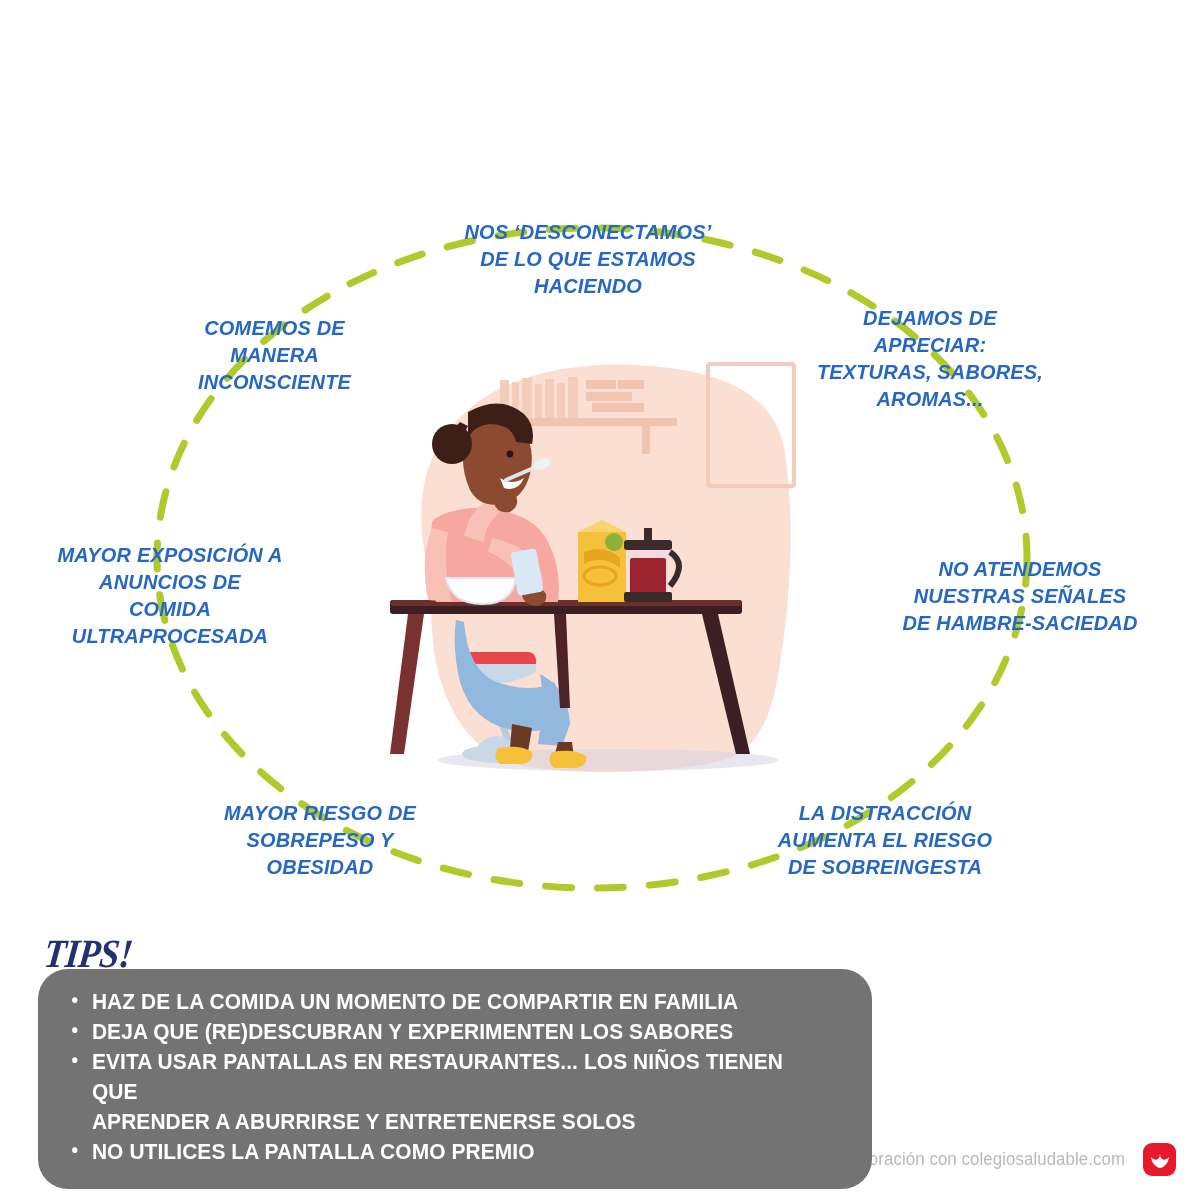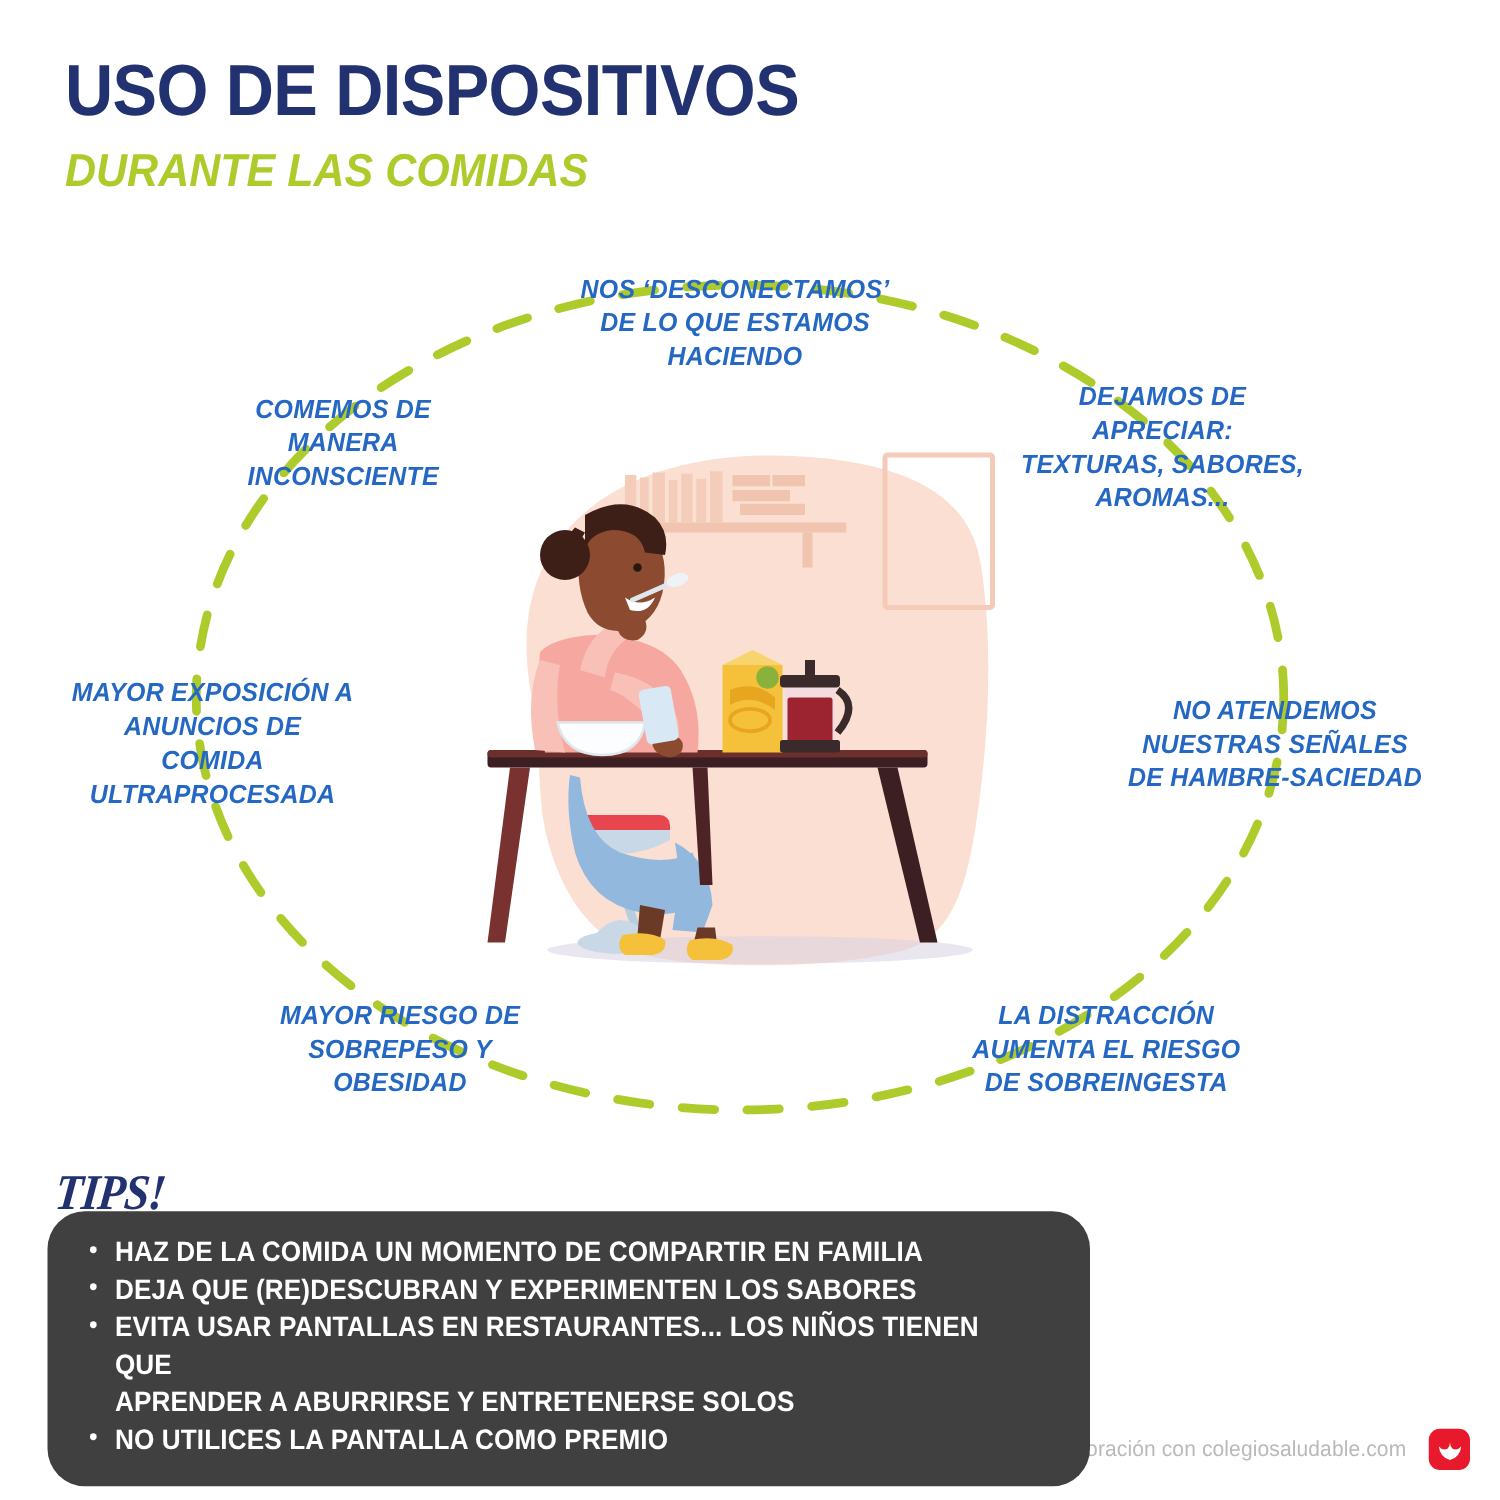--- a/index.html
+++ b/index.html
@@ -60,21 +60,21 @@
   .tips-title{
     position:absolute;left:42px;top:930px;
     font-size:40px;font-weight:bold;font-style:italic;
     color:#22316f;letter-spacing:-1px;
     transform:skewX(-6deg) scaleX(0.9);transform-origin:left bottom;
     font-family:"Liberation Serif","DejaVu Serif",serif;
     z-index:4;
   }
   .tips-box{
     position:absolute;left:38px;top:969px;width:834px;
-    background:#404040;border-radius:30px;
+    background:#737373;border-radius:30px;
     padding:18px 26px 22px 26px;
     box-sizing:border-box;
     z-index:3;
   }
   .tips-list{list-style:none;margin:0;padding:0;}
   .tips-list li{
     position:relative;
     color:#ffffff;
     font-size:22.5px;line-height:1.33;
     font-weight:bold;
@@ -99,24 +99,20 @@
   .footer-logo{
     width:33px;height:33px;border-radius:9px;background:#e8192c;
     display:flex;align-items:center;justify-content:center;
   }
 </style>
 </head>
 <body>
 
 <div class="page">
 
-  <div class="header">
-    <div class="title">USO DE DISPOSITIVOS</div>
-    <div class="subtitle">DURANTE LAS COMIDAS</div>
-  </div>
 
   <div class="circle-wrap">
     <svg class="circle-svg" width="1200" height="1200" viewBox="0 0 1200 1200">
       <ellipse cx="592" cy="558" rx="435" ry="330" fill="none" stroke="#aecb2c" stroke-width="7" stroke-linecap="round" stroke-dasharray="26 26"></ellipse>
     </svg>
   </div>
 
   <div class="illus">
     <svg viewBox="0 0 440 430" width="440" height="430">
 

